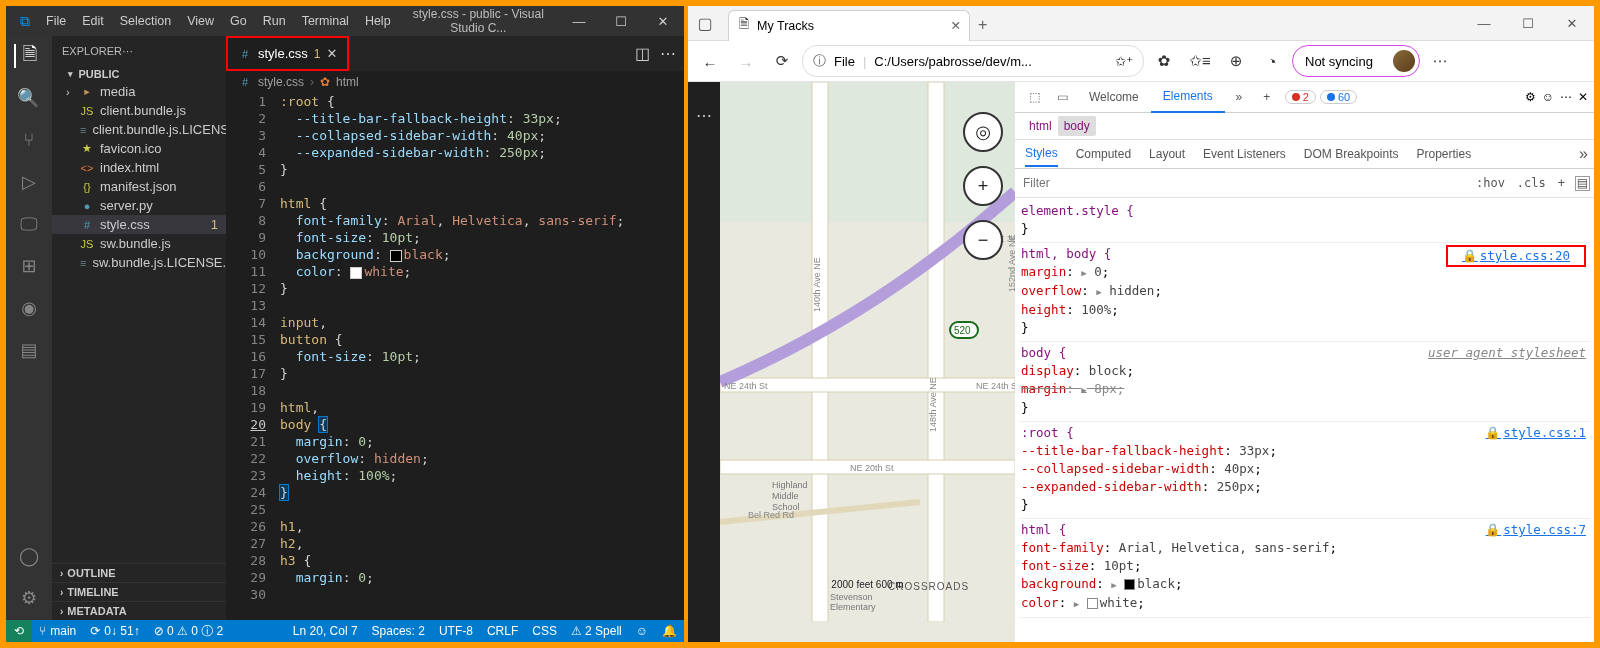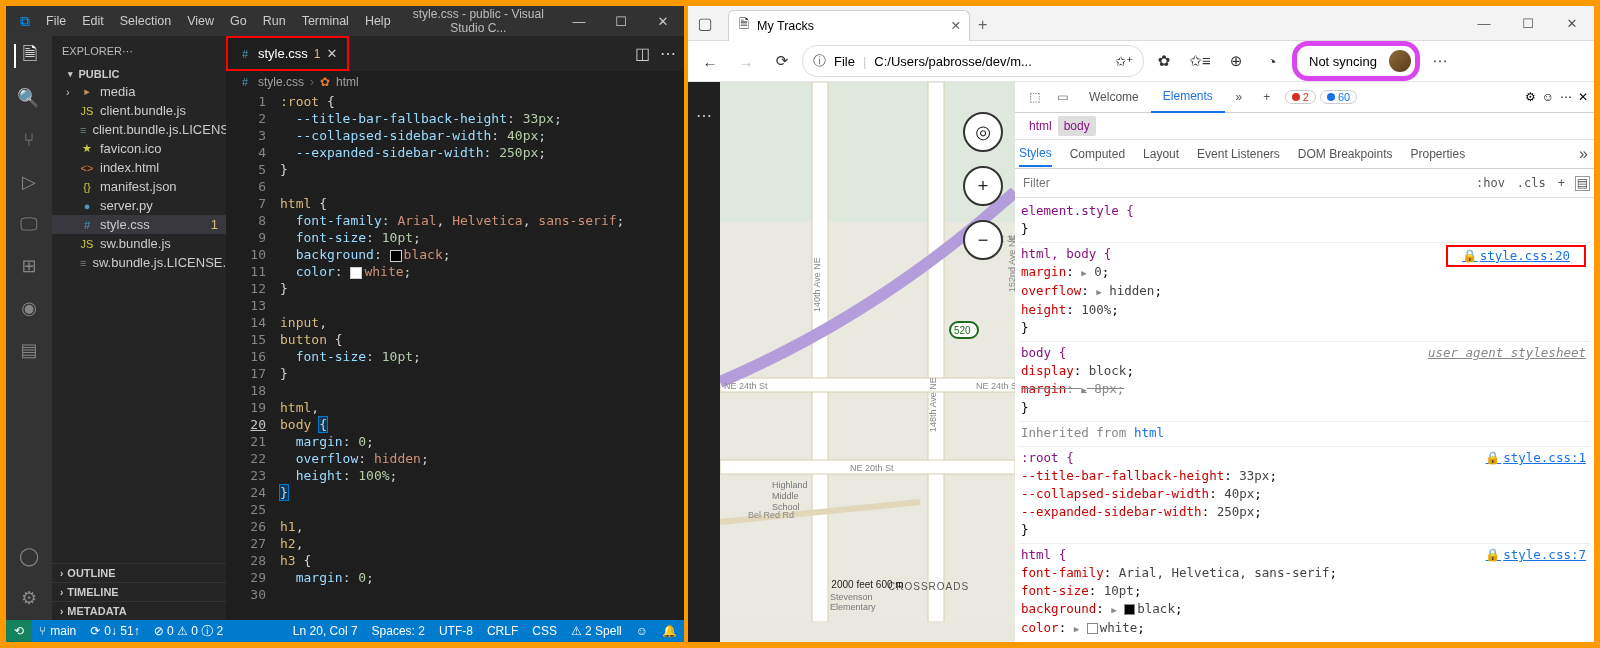--- a/index.html
+++ b/index.html
@@ -72,21 +72,21 @@
 .edge-winbtns{margin-left:auto;display:flex;}
 .edge-winbtns span{width:44px;text-align:center;color:#555;font-size:13px;}
 .edge-titlebar .square{width:34px;text-align:center;color:#555;}
 
 .edge-toolbar{height:40px;display:flex;align-items:center;padding:0 6px;gap:4px;border-bottom:1px solid #e5e5e5;}
 .edge-toolbar .btn{width:32px;height:32px;display:flex;align-items:center;justify-content:center;color:#333;font-size:15px;cursor:pointer;}
 .edge-toolbar .btn.disabled{color:#bbb;}
 .urlbox{flex:1;height:30px;border:1px solid #ddd;border-radius:15px;display:flex;align-items:center;padding:0 10px;font-size:13px;gap:8px;max-width:320px;}
 .urlbox .info{color:#666;}
 .urlbox .pipe{color:#ccc;}
-.sync{border:5px solid #d946ef;border-radius:16px;height:30px;display:flex;align-items:center;padding:0 4px 0 12px;gap:12px;font-size:13px;}
+.sync{border:1px solid #d946ef;border-radius:16px;height:30px;display:flex;align-items:center;padding:0 4px 0 12px;gap:20px;font-size:13px;}
 .avatar{width:22px;height:22px;border-radius:50%;background:linear-gradient(135deg,#8a6d3b,#5b3a1a);}
 
 .edge-content{flex:1;display:flex;min-height:0;}
 .map-strip{width:32px;background:#202020;display:flex;align-items:flex-start;justify-content:center;padding-top:24px;}
 .map-strip span{color:#ccc;font-size:16px;}
 .map{width:295px;position:relative;background:#e8e8de;overflow:hidden;}
 .map svg{position:absolute;inset:0;}
 .map .ctrl{position:absolute;right:12px;width:36px;height:36px;border:2px solid #333;border-radius:50%;background:#fff;display:flex;align-items:center;justify-content:center;font-size:18px;color:#222;}
 .map .credits{position:absolute;bottom:4px;left:0;right:0;text-align:center;font-size:9px;color:#333;line-height:12px;}
 .map .scale{position:absolute;bottom:52px;left:50%;transform:translateX(-50%);font-size:10px;color:#222;}
@@ -100,21 +100,21 @@
 .dt-tabs .badge.err{color:#d93025;}
 .dt-tabs .badge.err::before{content:"";width:8px;height:8px;background:#d93025;border-radius:50%;}
 .dt-tabs .badge.info{color:#1a73e8;}
 .dt-tabs .badge.info::before{content:"";width:8px;height:8px;background:#1a73e8;border-radius:50%;display:inline-block;}
 .dt-tabs .right{margin-left:auto;display:flex;align-items:center;gap:6px;padding-right:6px;}
 
 .dt-crumb{height:26px;display:flex;align-items:center;border-bottom:1px solid #e0e0e0;padding-left:8px;font-size:12px;}
 .dt-crumb span{padding:3px 6px;color:#881280;cursor:pointer;}
 .dt-crumb span.leaf{background:#ddd;border-radius:2px;}
 
-.dt-sub{height:28px;display:flex;align-items:center;border-bottom:1px solid #d0d0d0;padding-left:4px;gap:18px;}
+.dt-sub{height:28px;display:flex;align-items:center;border-bottom:1px solid #d0d0d0;padding-left:10px;gap:18px;}
 .dt-sub .s{color:#555;cursor:pointer;padding:5px 0;}
 .dt-sub .s.active{color:#1a73e8;border-bottom:2px solid #1a73e8;}
 .dt-sub .more{margin-left:auto;margin-right:6px;color:#555;font-size:16px;}
 
 .dt-filter{height:28px;display:flex;align-items:center;border-bottom:1px solid #e0e0e0;}
 .dt-filter input{flex:1;border:none;padding:0 8px;font-size:12px;outline:none;color:#777;}
 .dt-filter .ctl{padding:0 6px;color:#555;font-family:Consolas,monospace;cursor:pointer;}
 .dt-filter .box{border:1px solid #999;width:13px;height:13px;margin:0 4px;color:#555;font-size:12px;display:flex;align-items:center;justify-content:center;}
 
 .dt-styles{flex:1;overflow:auto;font-family:Consolas,monospace;font-size:12.5px;line-height:18px;padding:2px 4px;}
@@ -411,20 +411,19 @@
           <input placeholder="Filter" style="">
           <span class="ctl">:hov</span>
           <span class="ctl">.cls</span>
           <span class="ctl">+</span>
           <span class="box">▤</span>
         </div>
         <div class="dt-styles" id="rules">
             <div class="rule"><span class="selc">element.style {</span><br><span>}</span></div>
             <div class="rule"><span class="src srcredbox"><span class="lock">🔒</span>style.css:20</span><span class="selc">html, body {</span><br>  <span class="prop">margin</span>: <span class="tri">▶</span> <span class="val">0</span>;<br>  <span class="prop">overflow</span>: <span class="tri">▶</span> <span class="val">hidden</span>;<br>  <span class="prop">height</span>: <span class="val">100%</span>;<br><span>}</span></div>
             <div class="rule"><span class="src ua">user agent stylesheet</span><span class="selc">body {</span><br>  <span class="prop">display</span>: <span class="val">block</span>;<br>  <span class="strike"><span class="prop">margin</span>: <span class="tri">▶</span> 8px;</span><br><span>}</span></div>
-            <div class="rule"><span class="inh">Inherited from </span><span class="link">html</span></div>
             <div class="rule"><span class="src "><span class="lock">🔒</span>style.css:1</span><span class="selc">:root {</span><br>  <span class="prop">--title-bar-fallback-height</span>: <span class="val">33px</span>;<br>  <span class="prop">--collapsed-sidebar-width</span>: <span class="val">40px</span>;<br>  <span class="prop">--expanded-sidebar-width</span>: <span class="val">250px</span>;<br><span>}</span></div>
             <div class="rule"><span class="src "><span class="lock">🔒</span>style.css:7</span><span class="selc">html {</span><br>  <span class="prop">font-family</span>: <span class="val">Arial, Helvetica, sans-serif</span>;<br>  <span class="prop">font-size</span>: <span class="val">10pt</span>;<br>  <span class="prop">background</span>: <span class="tri">▶</span> <span class="cbx black"></span><span class="val">black</span>;<br>  <span class="prop">color</span>: <span class="tri">▶</span> <span class="cbx white"></span><span class="val">white</span>;<br></div>
           </div>
       </div>
     </div>
   </div>
 </div>
 
 </body></html>

